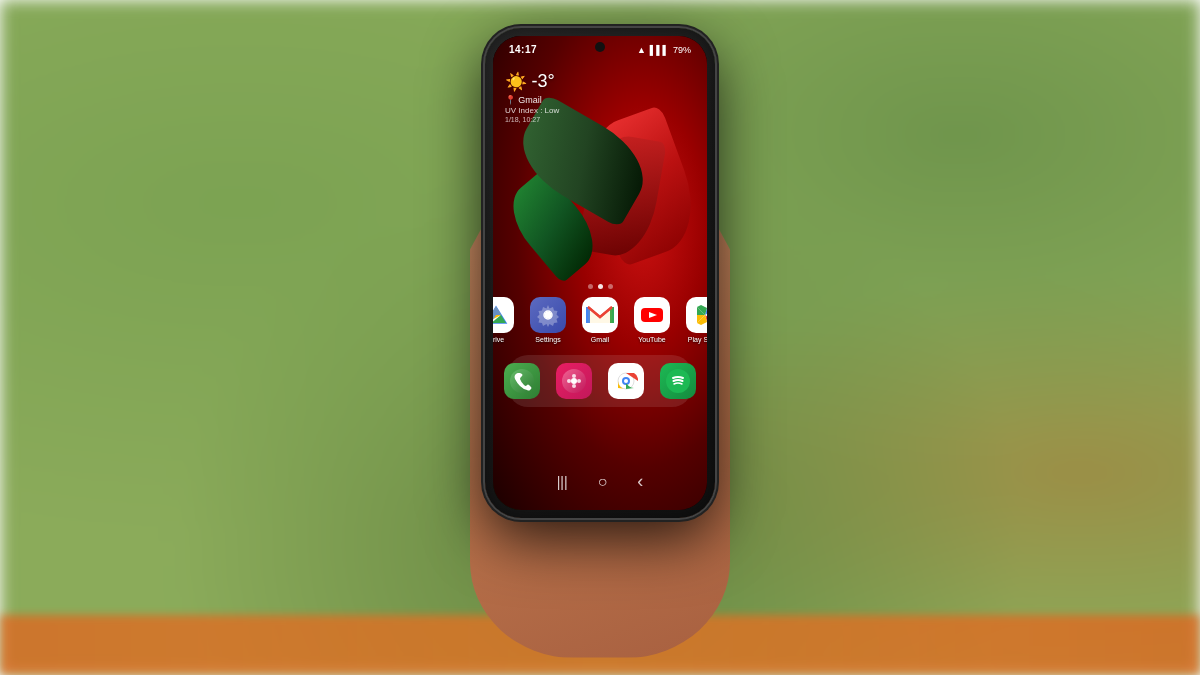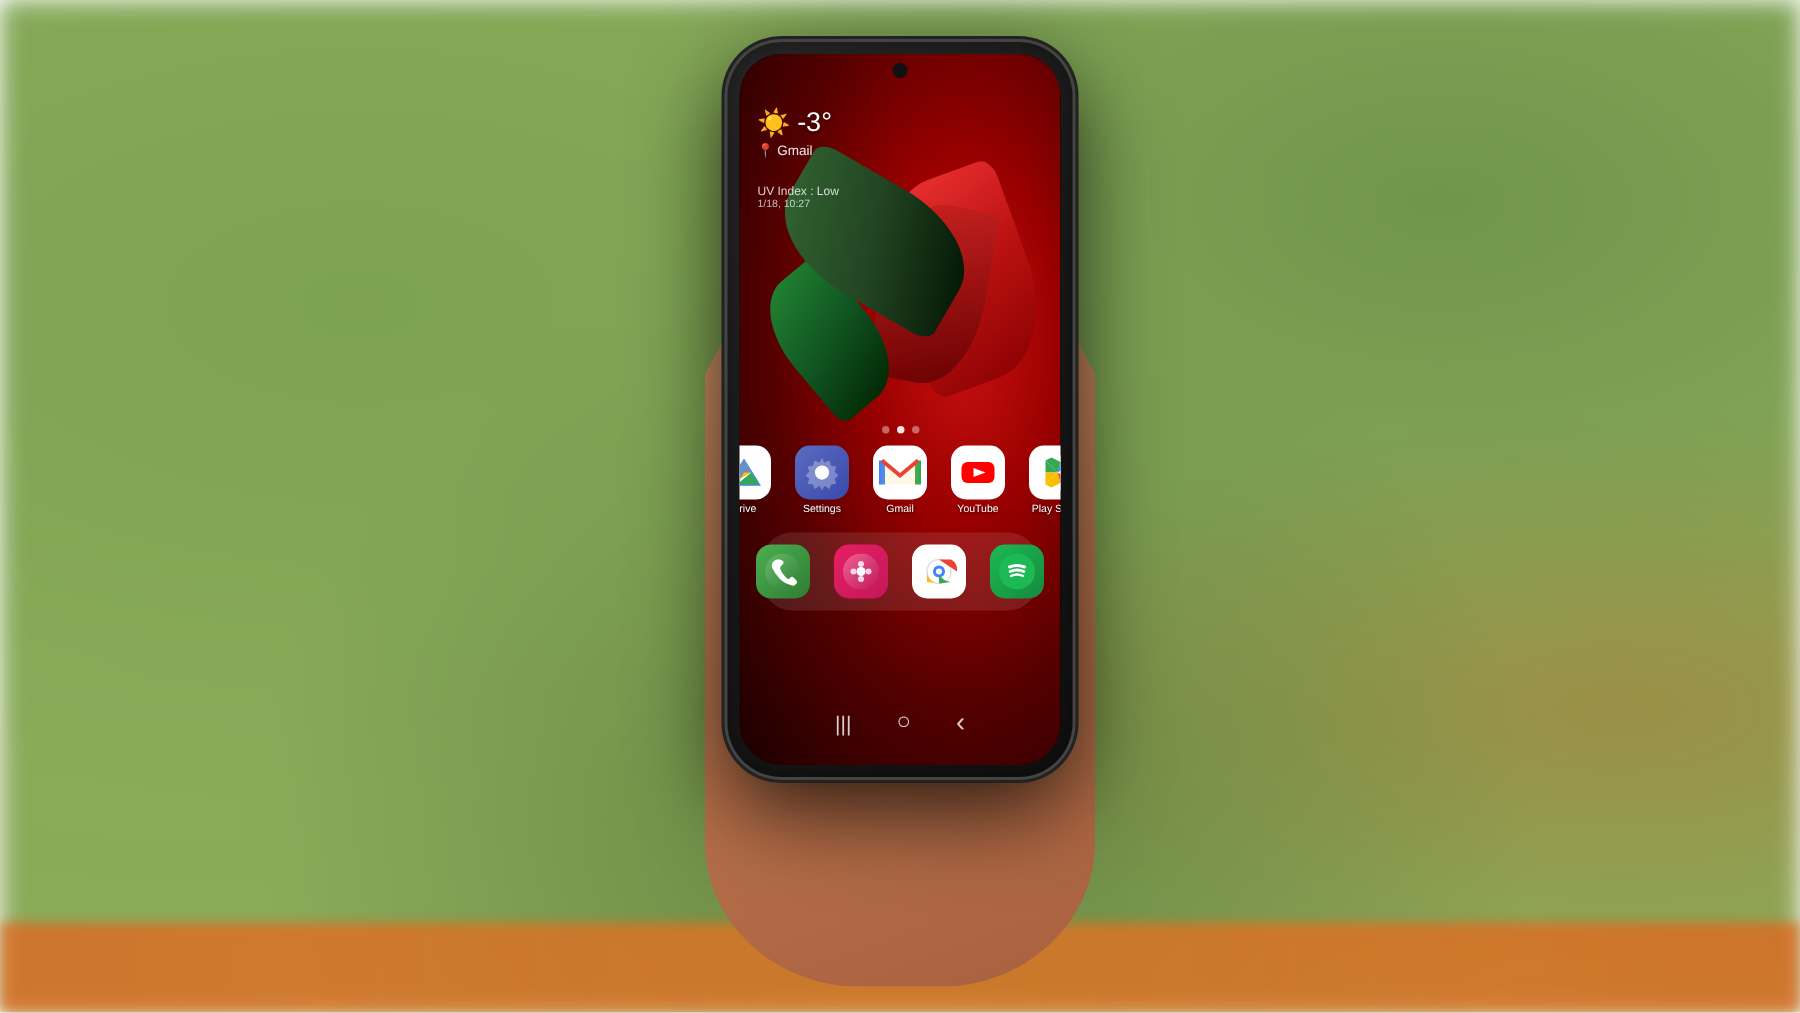--- a/index.html
+++ b/index.html
@@ -222,21 +222,21 @@
       color: rgba(255,255,255,0.9);
       display: flex;
       align-items: center;
       gap: 2px;
       margin-top: 2px;
     }
 
     .weather-uv {
       font-size: 8px;
       color: rgba(255,255,255,0.8);
-      margin-top: 18px;
+      margin-top: 1px;
     }
 
     .weather-date {
       font-size: 7px;
       color: rgba(255,255,255,0.7);
       margin-top: 1px;
     }
 
     
     .app-grid {
@@ -378,20 +378,28 @@
 
       <div class="wallpaper">
         <div class="petal petal-1"></div>
         <div class="petal petal-2"></div>
         <div class="petal petal-3"></div>
         <div class="petal petal-4"></div>
       </div>
 
       <div class="camera-cutout"></div>
 
+      <div class="status-bar">
+        <span class="status-time">14:17</span>
+        <div class="status-icons">
+          <span class="status-icon">▲</span>
+          <span class="status-icon">▌▌▌</span>
+          <span class="status-battery">79%</span>
+        </div>
+      </div>
 
       <div class="weather-widget">
         <div class="weather-row">
           <span class="weather-icon">☀️</span>
           <span class="weather-temp">-3°</span>
         </div>
         <div class="weather-location">
           <span>📍</span>
           <span>Gmail</span>
         </div>

